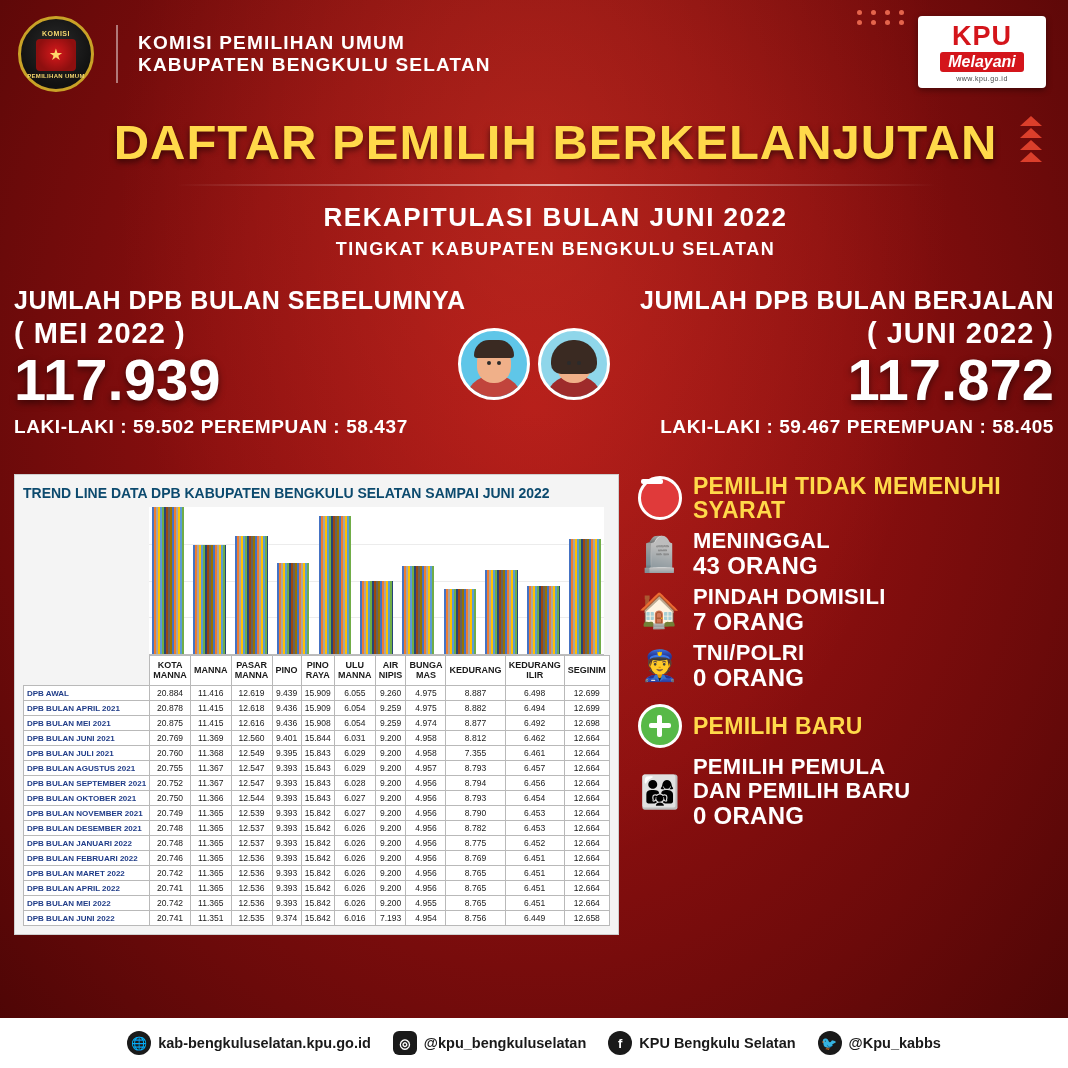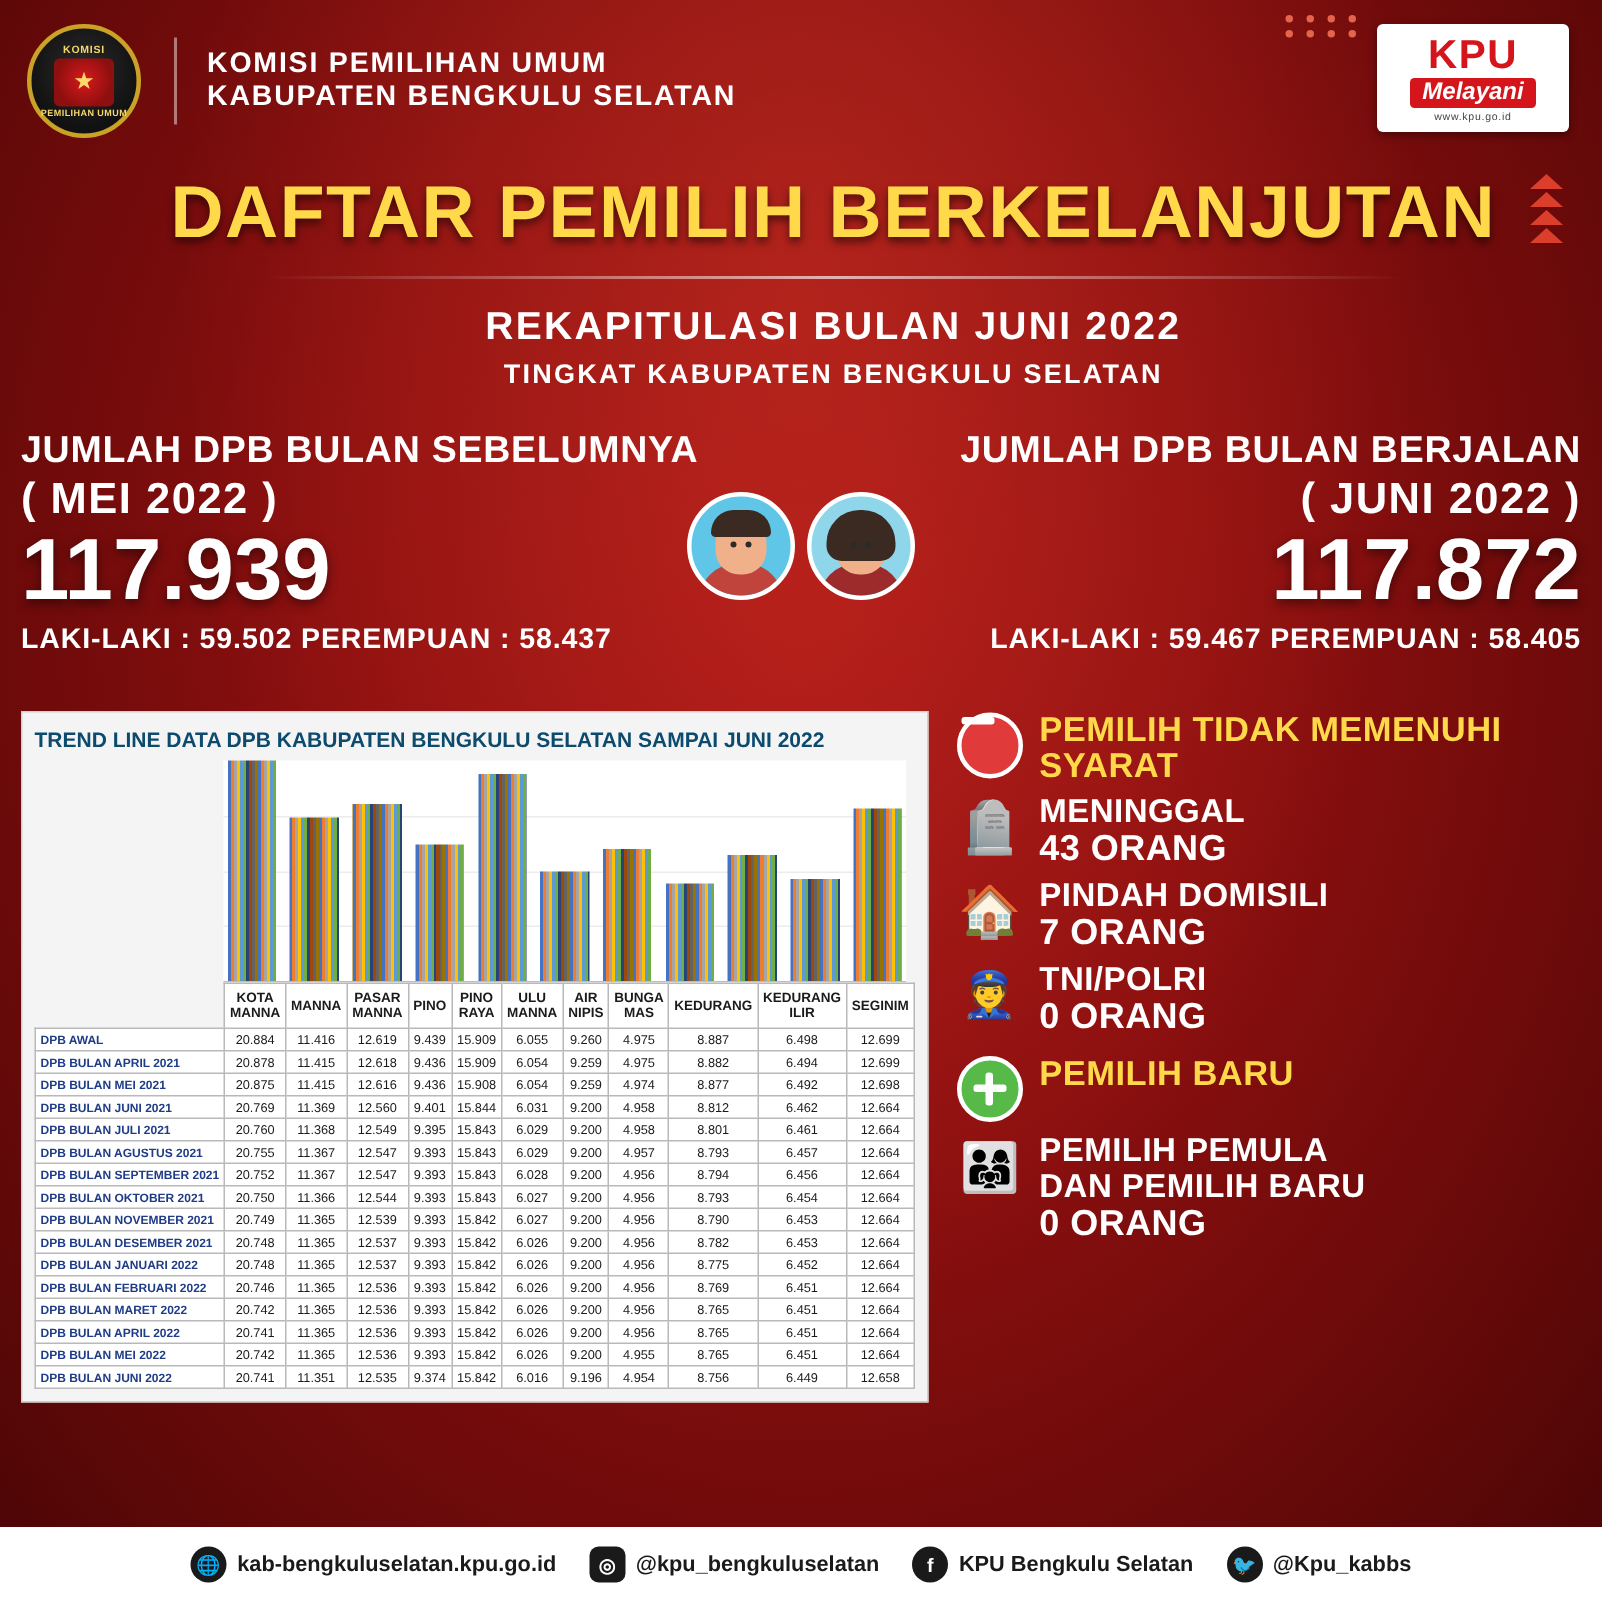--- a/index.html
+++ b/index.html
@@ -159,21 +159,21 @@
   }
   table.dpb { width: 100%; border-collapse: collapse; font-size: 8.5px; color: #1a1a1a; }
   table.dpb th, table.dpb td { border: 1px solid #b9b9b9; padding: 2px 3px; text-align: center; background: #fff; }
   table.dpb th { font-weight: bold; font-size: 9px; line-height: 1.05; height: 30px; }
   table.dpb th.corner { background: #f4f4f4; border: none; }
   table.dpb td.rowlab { text-align: left; font-size: 8px; color: #1f3c88; white-space: nowrap; width: 126px; font-weight: bold; }
 
   .side {
     flex: 1 1 auto; padding-left: 18px; color: #fff;
   }
-  .side-block { display: flex; align-items: flex-start; gap: 10px; margin-bottom: 6px; }
+  .side-block { display: flex; align-items: center; gap: 10px; margin-bottom: 6px; }
   .ic {
     flex: 0 0 auto; width: 46px; height: 46px; display: flex; align-items: center; justify-content: center;
   }
   .ic-minus { background: #e03a3a; border-radius: 50%; border: 3px solid #fff; width: 44px; height: 44px; }
   .ic-minus span { display: block; width: 22px; height: 5px; background: #fff; border-radius: 2px; }
   .ic-plus { background: #57b947; border-radius: 50%; border: 3px solid #fff; width: 44px; height: 44px; position: relative; }
   .ic-plus:before, .ic-plus:after { content: ""; position: absolute; background: #fff; border-radius: 2px; }
   .ic-plus:before { width: 22px; height: 5px; left: 8px; top: 16px; }
   .ic-plus:after { width: 5px; height: 22px; left: 16px; top: 8px; }
   .ic-grave { font-size: 34px; line-height: 1; color: #e7e7e7; }
@@ -399,21 +399,21 @@
             <tr>
               <td class="rowlab">DPB BULAN JULI 2021</td>
               <td>20.760</td>
               <td>11.368</td>
               <td>12.549</td>
               <td>9.395</td>
               <td>15.843</td>
               <td>6.029</td>
               <td>9.200</td>
               <td>4.958</td>
-              <td>8.801</td>
+              <td>7.355</td>
               <td>6.461</td>
               <td>12.664</td>
             </tr>
             <tr>
               <td class="rowlab">DPB BULAN AGUSTUS 2021</td>
               <td>20.755</td>
               <td>11.367</td>
               <td>12.547</td>
               <td>9.393</td>
               <td>15.843</td>
@@ -551,21 +551,21 @@
               <td>12.664</td>
             </tr>
             <tr>
               <td class="rowlab">DPB BULAN JUNI 2022</td>
               <td>20.741</td>
               <td>11.351</td>
               <td>12.535</td>
               <td>9.374</td>
               <td>15.842</td>
               <td>6.016</td>
-              <td>9.196</td>
+              <td>7.193</td>
               <td>4.954</td>
               <td>8.756</td>
               <td>6.449</td>
               <td>12.658</td>
             </tr>
           </tbody>
       </table>
     </div>
 
     <div class="side">

